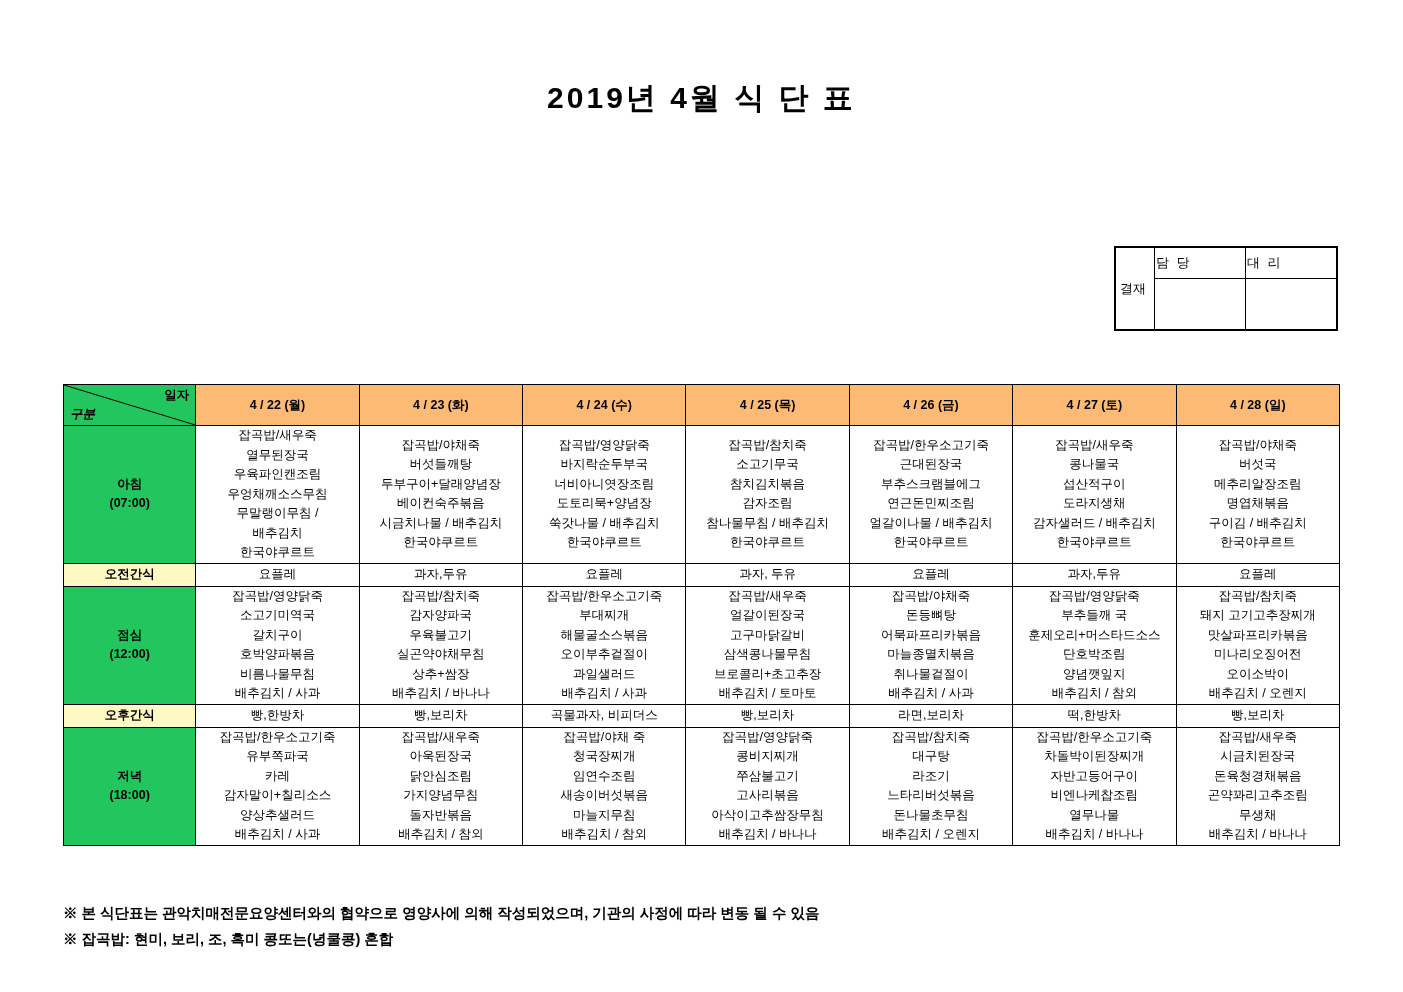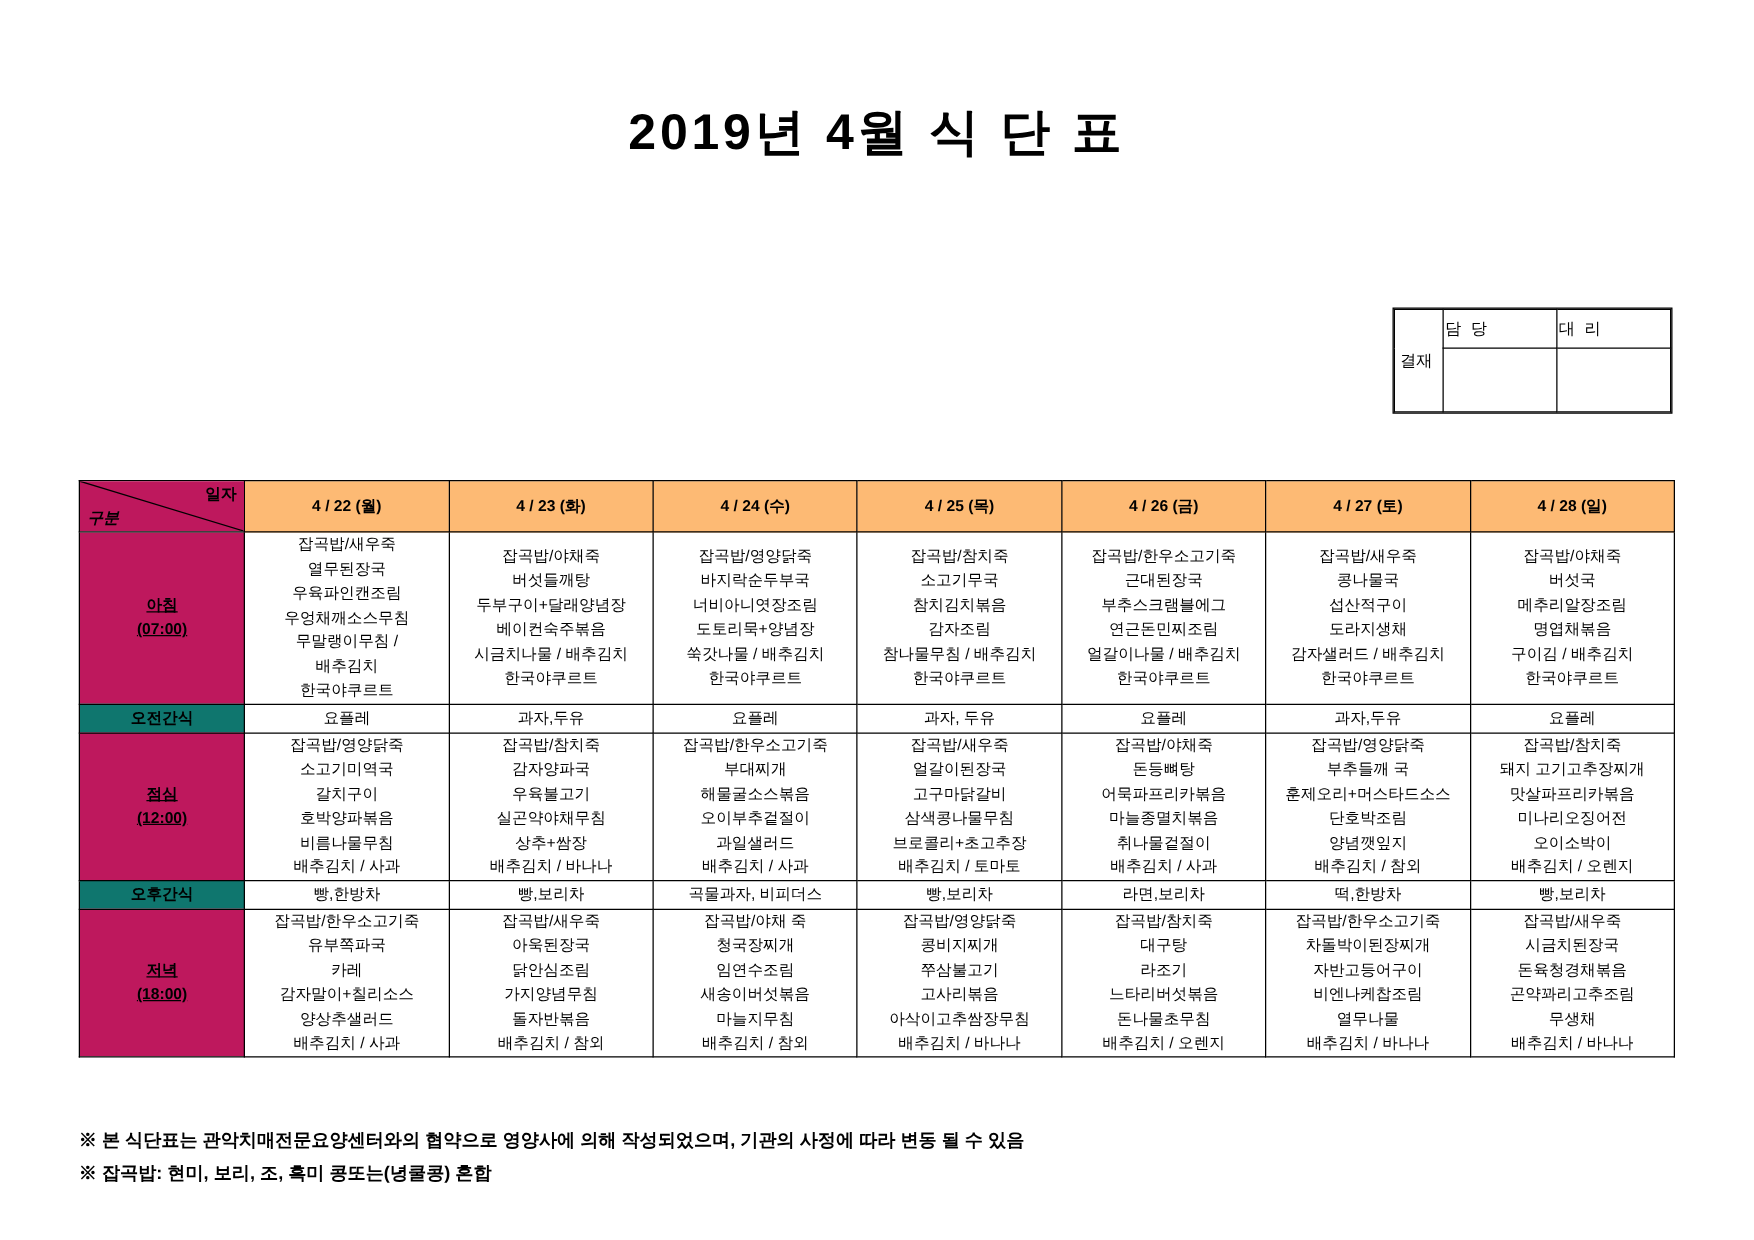--- a/index.html
+++ b/index.html
@@ -15,21 +15,21 @@
     position: relative;
     overflow: hidden;
   }
   .page {
     position: relative;
     width: 1403px;
     height: 992px;
   }
   .title {
     text-align: center;
-    font-size: 40px;
+    font-size: 30px;
     font-weight: bold;
     letter-spacing: 3px;
     margin-top: 78px;
   }
   .approval-box {
     position: absolute;
     top: 168px;
     right: 65px;
     border: 1px solid #000;
     border-collapse: collapse;
@@ -77,21 +77,21 @@
     border: 1px solid #000;
     font-size: 12.5px;
     text-align: center;
     vertical-align: middle;
     padding: 0;
   }
   .corner {
     width: 132px;
     height: 40px;
     position: relative;
-    background: #be185d;
+    background: #22c55e;
     overflow: hidden;
   }
   .corner .diag {
     position: absolute;
     left: 0;
     top: 0;
     width: 100%;
     height: 100%;
   }
   .corner .diag line {
@@ -113,28 +113,27 @@
     font-weight: bold;
     font-style: italic;
   }
   .day-head {
     background: #fdba74;
     font-weight: bold;
     font-size: 13.5px;
     height: 40px;
   }
   .rowlabel {
-    background: #be185d;
+    background: #22c55e;
     font-weight: bold;
     font-size: 14px;
     line-height: 19px;
-    text-decoration: underline;
   }
   .snack-label {
-    background: #0f766e;
+    background: #fef9c3;
     font-weight: bold;
     font-size: 13px;
     height: 22px;
   }
   .meal-cell {
     line-height: 19.5px;
     padding: 4px 2px;
   }
   .snack-cell {
     height: 22px;

